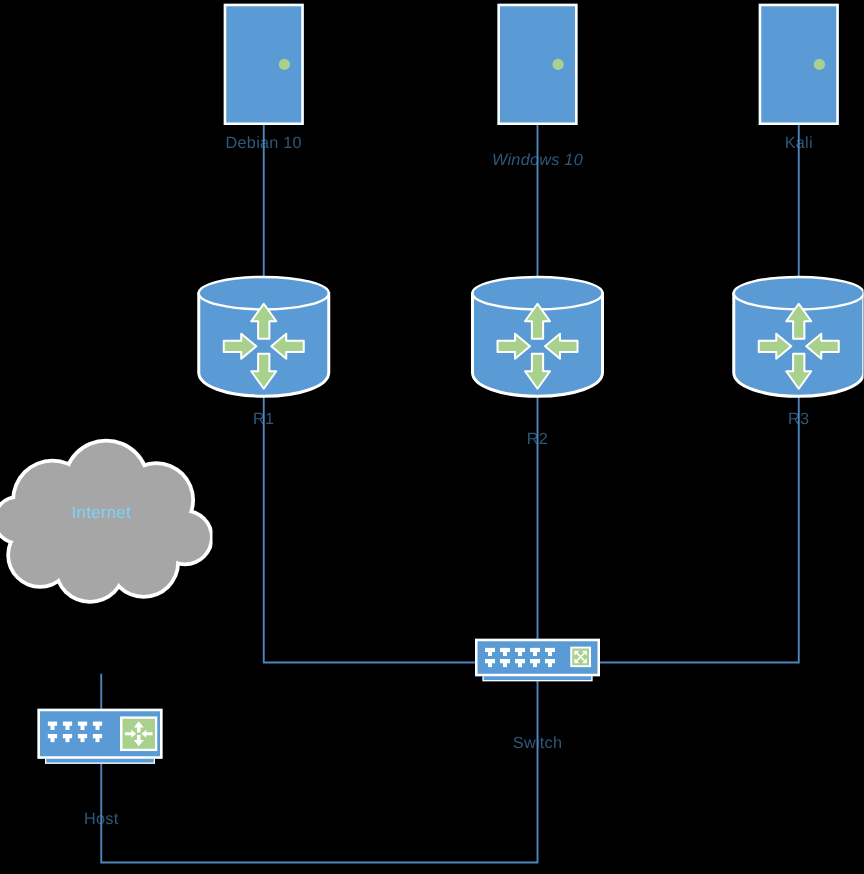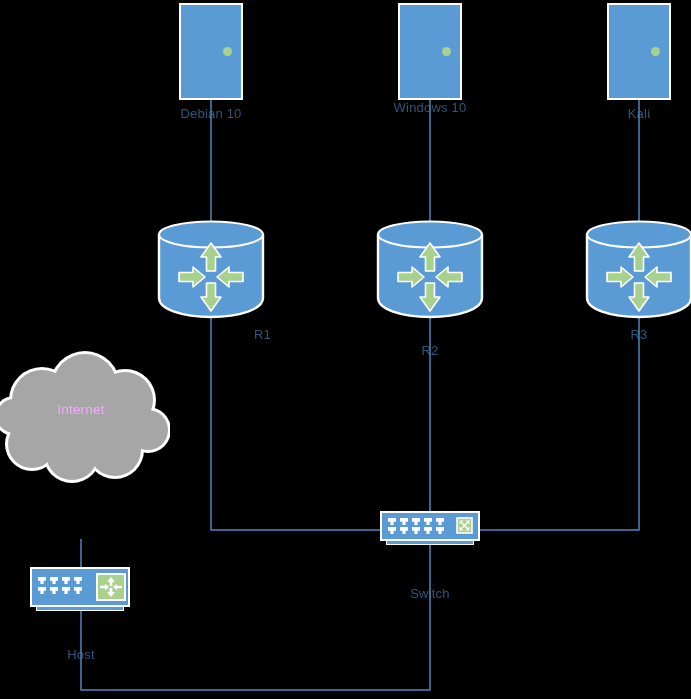--- a/index.html
+++ b/index.html
@@ -7,21 +7,21 @@
     position:relative;width:691px;height:699px;background:#000000;
     font-family:"Liberation Sans",sans-serif;overflow:hidden;
   }
   
   .connectors{position:absolute;left:0;top:0;z-index:5;pointer-events:none;}
   
   .node-label{
     position:absolute;z-index:1;color:#2F5778;font-size:13px;line-height:15px;
     text-align:center;width:120px;letter-spacing:.2px;
   }
-  .cloud-label{color:#f0abfc;z-index:12;font-size:13.5px;}
+  .cloud-label{color:#7dd3fc;z-index:12;font-size:13.5px;}
   
   .server-body{
     position:absolute;width:64px;height:97px;background:#5B9BD5;
     border:2px solid #FFFFFF;box-sizing:border-box;z-index:10;
   }
   .led{position:absolute;left:42px;top:42px;width:9px;height:9px;border-radius:50%;background:#A9D18E;}
   .vents{position:absolute;left:21px;top:60px;width:31px;}
   .vent{height:4px;background:#FFFFFF;margin-bottom:3px;}
   
   .router-svg{position:absolute;z-index:10;}
@@ -109,34 +109,34 @@
     </span>
   </div>
   <div class="node-label" style="left:151px;top:106px;">Debian 10</div>
 
   <div class="server-body" style="left:398px;top:3px;">
     <span class="led"></span>
     <span class="vents">
       <span class="vent"></span><span class="vent"></span><span class="vent"></span>
     </span>
   </div>
-  <div class="node-label" style="left:370px;top:100px;">Windows 10</div>
+  <div class="node-label" style="left:370px;top:120px;font-style:italic;">Windows 10</div>
 
   <div class="server-body" style="left:607px;top:3px;">
     <span class="led"></span>
     <span class="vents">
       <span class="vent"></span><span class="vent"></span><span class="vent"></span>
     </span>
   </div>
   <div class="node-label" style="left:579px;top:106px;">Kali</div>
 
   <svg class="router-svg" style="left:157px;top:219px;" width="108" height="100">
     <use href="#sym-router"></use>
   </svg>
-  <div class="node-label" style="left:151px;top:327px;text-align:right;">R1</div>
+  <div class="node-label" style="left:151px;top:327px;">R1</div>
 
   <svg class="router-svg" style="left:376px;top:219px;" width="108" height="100">
     <use href="#sym-router"></use>
   </svg>
   <div class="node-label" style="left:370px;top:343px;">R2</div>
 
   <svg class="router-svg" style="left:585px;top:219px;" width="108" height="100">
     <use href="#sym-router"></use>
   </svg>
   <div class="node-label" style="left:579px;top:327px;">R3</div>

